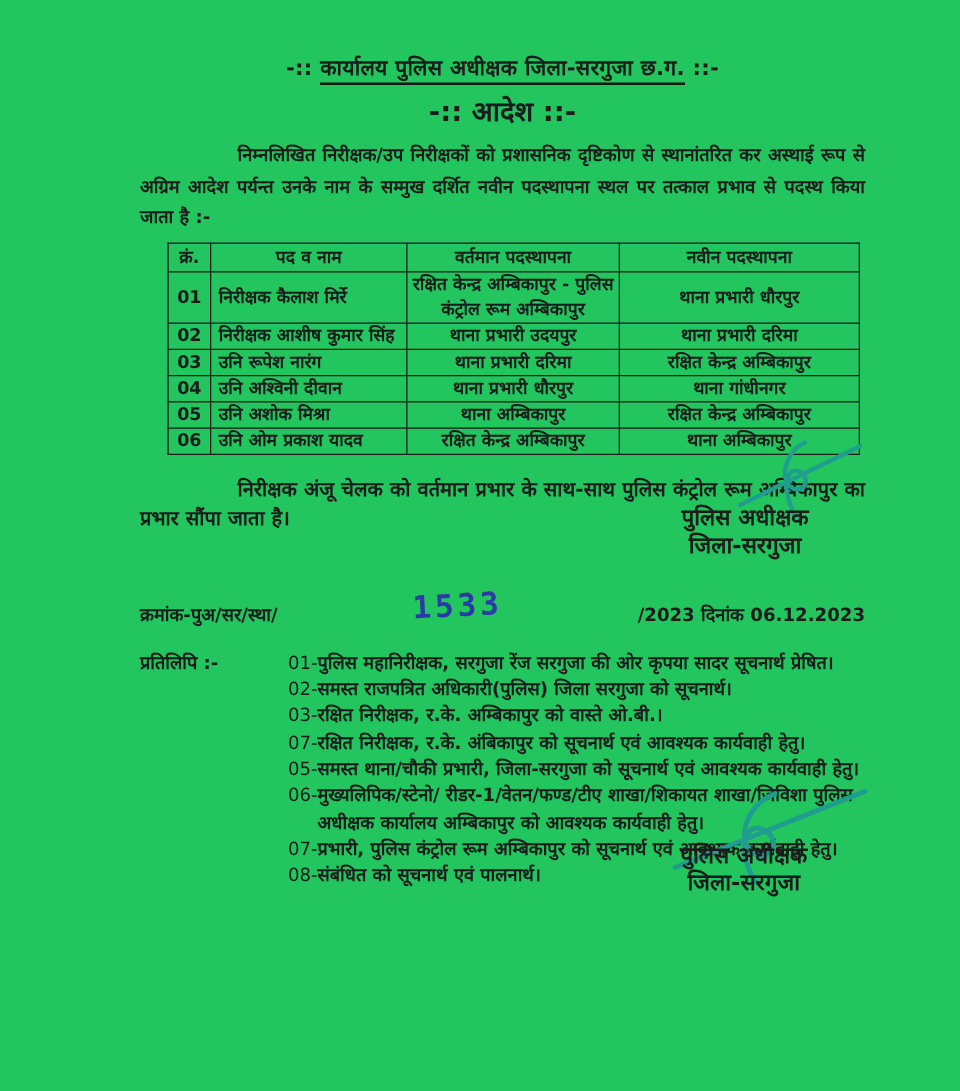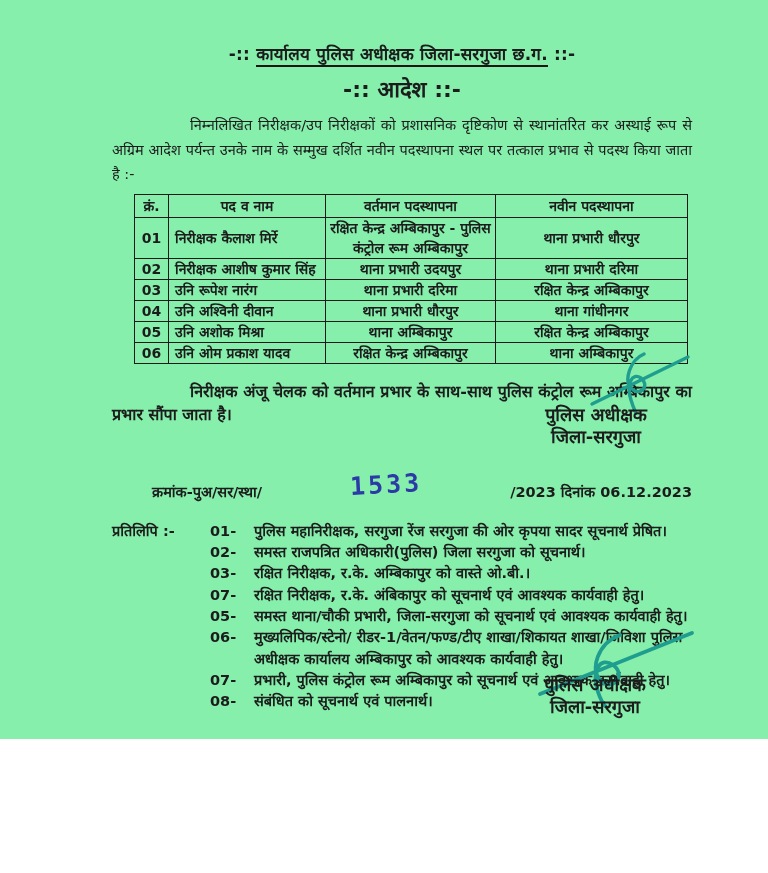--- a/index.html
+++ b/index.html
@@ -1,31 +1,31 @@
 <!DOCTYPE html>
 <html><head>
 <meta charset="utf-8">
 <style>
   html,body { margin:0; padding:0; background:#ffffff; }
   .page {
-    position:relative; width:768px; height:739px; margin:0 auto;
-    background:#86efac; overflow:hidden;
+    position:relative; width:768px; height:873px; margin:0 auto;
+    background:#22c55e; overflow:hidden;
     font-family:"DejaVu Sans","Liberation Sans",sans-serif;
     color:#1c1c1c; font-weight:600;
     box-sizing:border-box; padding:42px 76px 0 112px;
   }
   .content { width:580px; }
 
   .doc-title { text-align:center; font-size:17px; font-weight:800; letter-spacing:0.2px; }
   .doc-title .u { border-bottom:2px solid #151515; padding-bottom:1px; }
   .order-heading { text-align:center; font-size:22px; font-weight:800; margin-top:8px; }
 
   .intro {
     margin:10px 0 0 0; font-size:14.5px; line-height:24.6px;
-    text-align:justify; text-indent:78px; font-weight:400;
+    text-align:justify; text-indent:78px; font-weight:700;
   }
 
   table.transfer {
     border-collapse:collapse; margin:7px 0 16px 22px; width:553px;
     font-size:14px; table-layout:fixed;padding-left:24px;
   }
   table.transfer th, table.transfer td {
     border:1.6px solid #1a1a1a; padding:0 3px; line-height:20px;
     text-align:center; vertical-align:middle; overflow:hidden;
   }
@@ -41,33 +41,33 @@
 
   .sign-text { position:absolute; text-align:center; font-size:18px; line-height:22px; font-weight:700; }
   .sign-1-text { left:540px; top:404px; width:112px; }
   .sign-2-text { left:536px; top:674px; width:118px; }
   .sig-svg { position:absolute; pointer-events:none; }
   .sig-1-svg { left:586px; top:347px; width:108px; height:68px; }
   .sig-2-svg { left:532px; top:626px; width:168px; height:82px; }
 
   .ref-line {
     display:flex; align-items:flex-end; justify-content:space-between;
-    margin-top:49px; font-size:14.5px; font-weight:700; height:26px;margin-left:40px;
+    margin-top:49px; font-size:14.5px; font-weight:700; height:26px;
   }
   .handwritten {
     font-size:25px; font-weight:600; letter-spacing:3px;
     transform:rotate(-3deg) translateY(-2px);
     font-family:"DejaVu Sans Mono","Liberation Mono",monospace;
   }
 
   .copies { display:flex; margin-top:20px; font-size:14.5px; }
   .copies-label { width:98px; flex-shrink:0; font-weight:700; line-height:21.3px; }
   .copy-list { flex:1; }
   .copy-item { display:flex; line-height:21.3px; }
-  .copy-no { width:44px; flex-shrink:0; font-weight:700; }
+  .copy-no { width:44px; flex-shrink:0; font-weight:400;text-align:right; }
   .copy-text { flex:1; text-align:left; font-weight:600; }
 </style>
 </head>
 <body>
 
 <div class="page">
   <div class="content">
 
     <div class="doc-title">
       <span>-::</span>

